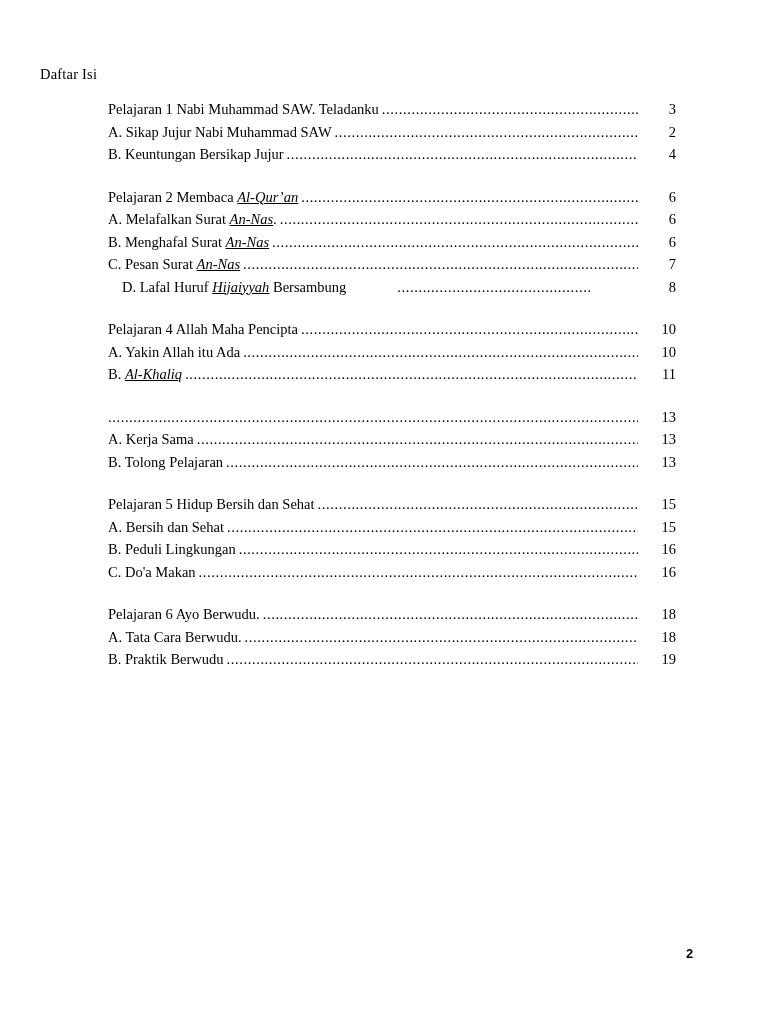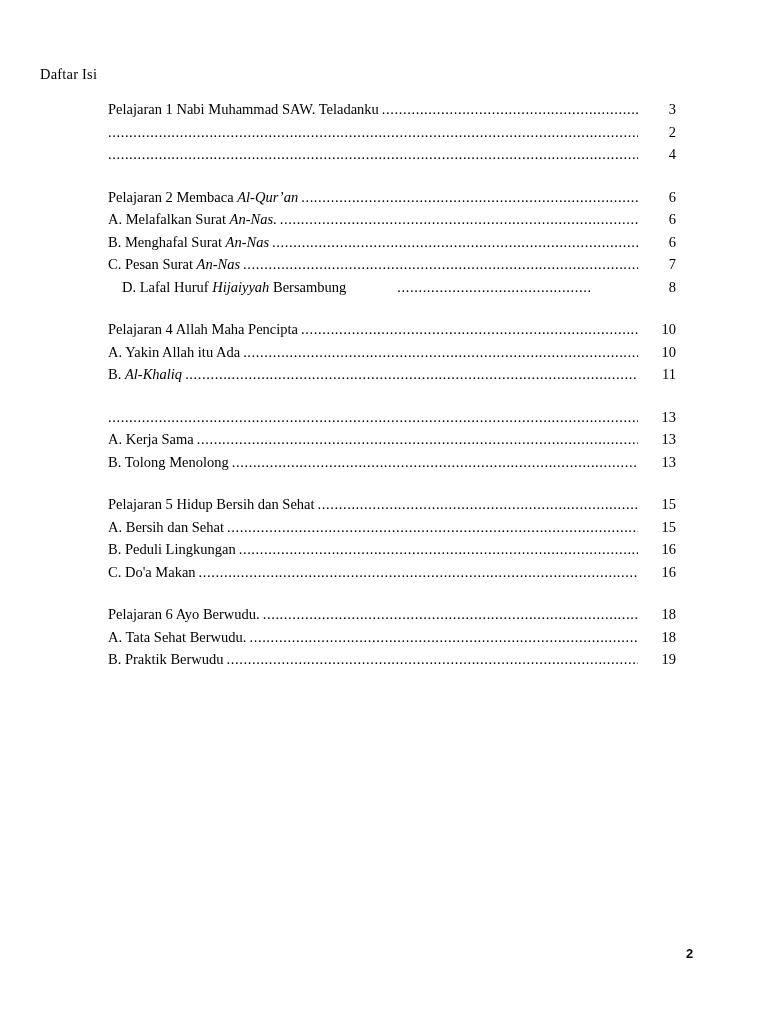--- a/index.html
+++ b/index.html
@@ -67,20 +67,21 @@
     width: 34px;
     text-align: right;
     padding-left: 4px;
   }
   .indent {
     padding-left: 14px;
     gap: 48px;
   }
   .it {
     font-style: italic;
+    text-decoration: underline;
   }
   .folio {
     position: absolute;
     left: 686px;
     top: 946px;
     font-size: 13px;
     font-family: "Liberation Sans", sans-serif;
     font-weight: bold;
   }
 </style>
@@ -92,24 +93,26 @@
   <div class="doc-title">Daftar Isi</div>
 
   <div class="toc" id="toc-root">
       <div class="toc-group">
         <div class="toc-line">
           <span class="label">Pelajaran 1 Nabi Muhammad SAW. Teladanku</span>
           <span class="dots">........................................................................................................................................................................................................................................................</span>
           <span class="page-num">3</span>
         </div>
         <div class="toc-line">
+          <span class="label">A. Sikap Jujur Nabi Muhammad SAW</span>
           <span class="dots">........................................................................................................................................................................................................................................................</span>
           <span class="page-num">2</span>
         </div>
         <div class="toc-line">
+          <span class="label">B. Keuntungan Bersikap Jujur</span>
           <span class="dots">........................................................................................................................................................................................................................................................</span>
           <span class="page-num">4</span>
         </div>
       </div>
       <div class="toc-group">
         <div class="toc-line">
           <span class="label">Pelajaran 2  Membaca <span class="it">Al-Qur’an</span></span>
           <span class="dots">........................................................................................................................................................................................................................................................</span>
           <span class="page-num">6</span>
         </div>
@@ -155,21 +158,21 @@
         <div class="toc-line">
           <span class="dots">........................................................................................................................................................................................................................................................</span>
           <span class="page-num">13</span>
         </div>
         <div class="toc-line">
           <span class="label">A. Kerja Sama</span>
           <span class="dots">........................................................................................................................................................................................................................................................</span>
           <span class="page-num">13</span>
         </div>
         <div class="toc-line">
-          <span class="label">B. Tolong Menolong</span>
+          <span class="label">B. Tolong Pelajaran</span>
           <span class="dots">........................................................................................................................................................................................................................................................</span>
           <span class="page-num">13</span>
         </div>
       </div>
       <div class="toc-group">
         <div class="toc-line">
           <span class="label">Pelajaran 5 Hidup Bersih dan Sehat</span>
           <span class="dots">........................................................................................................................................................................................................................................................</span>
           <span class="page-num">15</span>
         </div>
@@ -189,21 +192,21 @@
           <span class="page-num">16</span>
         </div>
       </div>
       <div class="toc-group">
         <div class="toc-line">
           <span class="label">Pelajaran 6 Ayo Berwudu.</span>
           <span class="dots">........................................................................................................................................................................................................................................................</span>
           <span class="page-num">18</span>
         </div>
         <div class="toc-line">
-          <span class="label">A. Tata Sehat Berwudu.</span>
+          <span class="label">A. Tata Cara Berwudu.</span>
           <span class="dots">........................................................................................................................................................................................................................................................</span>
           <span class="page-num">18</span>
         </div>
         <div class="toc-line">
           <span class="label">B. Praktik Berwudu</span>
           <span class="dots">........................................................................................................................................................................................................................................................</span>
           <span class="page-num">19</span>
         </div>
       </div>
     </div>

